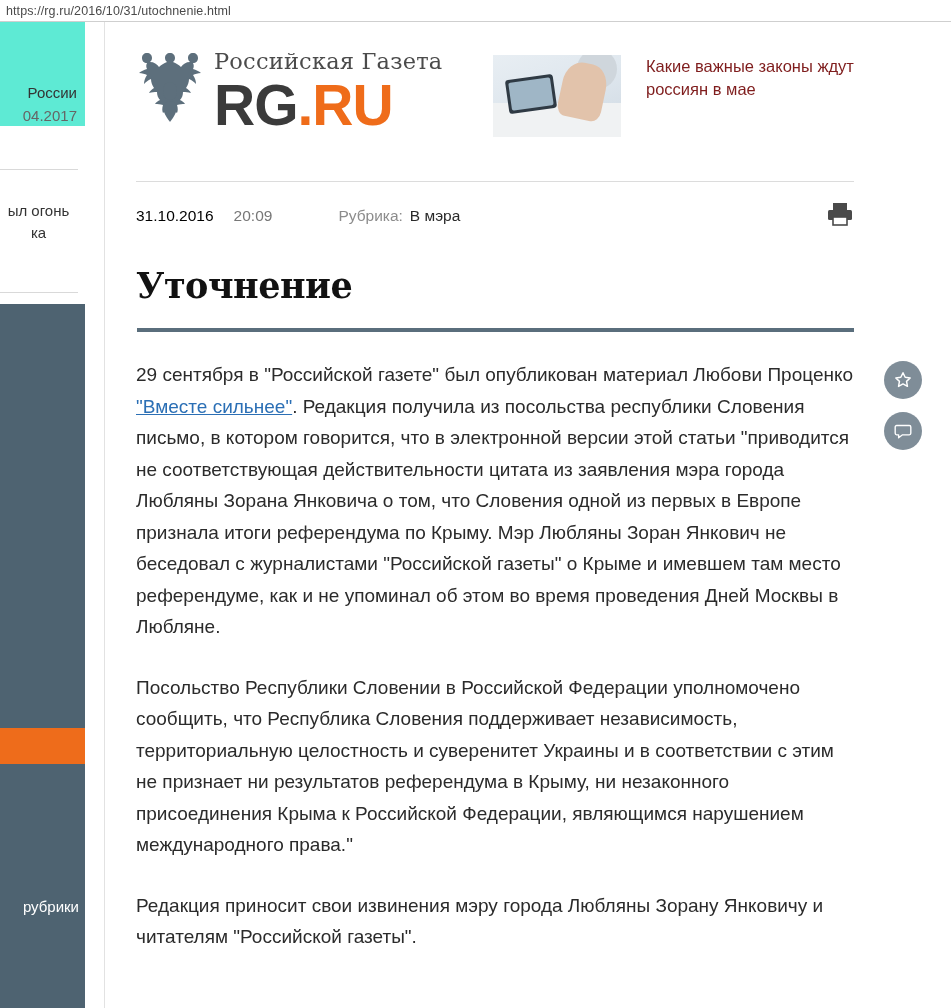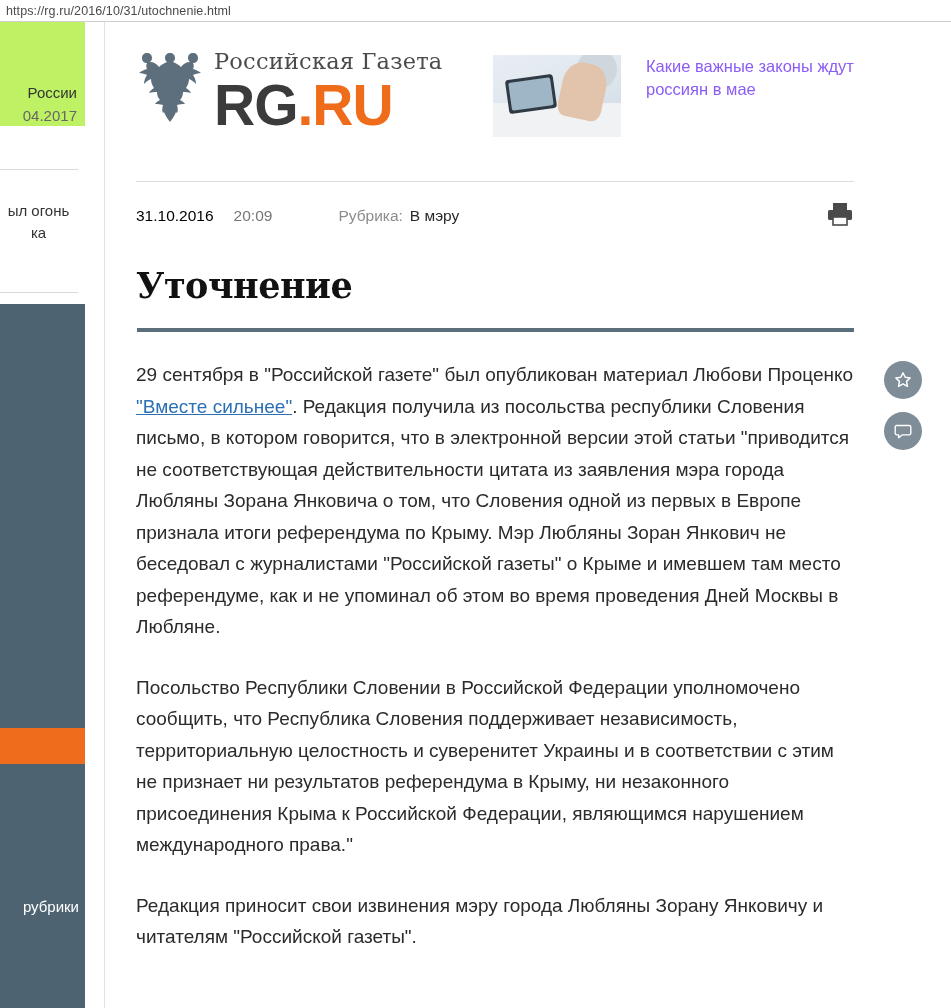--- a/index.html
+++ b/index.html
@@ -49,21 +49,21 @@
     top: 0;
     width: 85px;
     height: 986px;
     background: #ffffff;
   }
   .left-rail .promo-card {
     position: absolute;
     left: 0;
     top: 0;
     width: 85px;
-    background: #bef264;
+    background: #5eead4;
     box-sizing: border-box;
     padding: 60px 8px 0 0;
   }
   .left-rail .promo-line {
     font-size: 15px;
     color: #333333;
     line-height: 21px;
     text-align: right;
   }
   .left-rail .promo-date {
@@ -254,21 +254,21 @@
     width: 40px;
     height: 40px;
     background: #cfd6dc;
     border-radius: 50%;
   }
   .promo-top .promo-title {
     margin-left: 25px;
     width: 230px;
     font-size: 16.5px;
     line-height: 23px;
-    color: #8b5cf6;
+    color: #7f1d1d;
   }
 
   .header-rule {
     position: absolute;
     left: 31px;
     top: 159px;
     width: 718px;
     height: 1px;
     background: #dcdcdc;
   }
@@ -409,21 +409,21 @@
         <div class="promo-title">Какие важные законы ждут россиян в мае</div>
       </div>
 
       <div class="header-rule"></div>
     </div>
 
     <div class="meta">
       <span class="date">31.10.2016</span>
       <span class="time">20:09</span>
       <span class="rubric-label">Рубрика:</span>
-      <span class="rubric-value">В мэру</span>
+      <span class="rubric-value">В мэра</span>
     </div>
 
     <div class="print-icon">
       <svg viewBox="0 0 26 24" width="26" height="24" aria-hidden="true">
         <rect x="6" y="1" width="14" height="7" fill="#4a4a4a"></rect>
         <rect x="1" y="8" width="24" height="10" rx="1.5" fill="#4a4a4a"></rect>
         <rect x="6" y="15" width="14" height="8" fill="#ffffff" stroke="#4a4a4a" stroke-width="1.6"></rect>
       </svg>
     </div>
 

